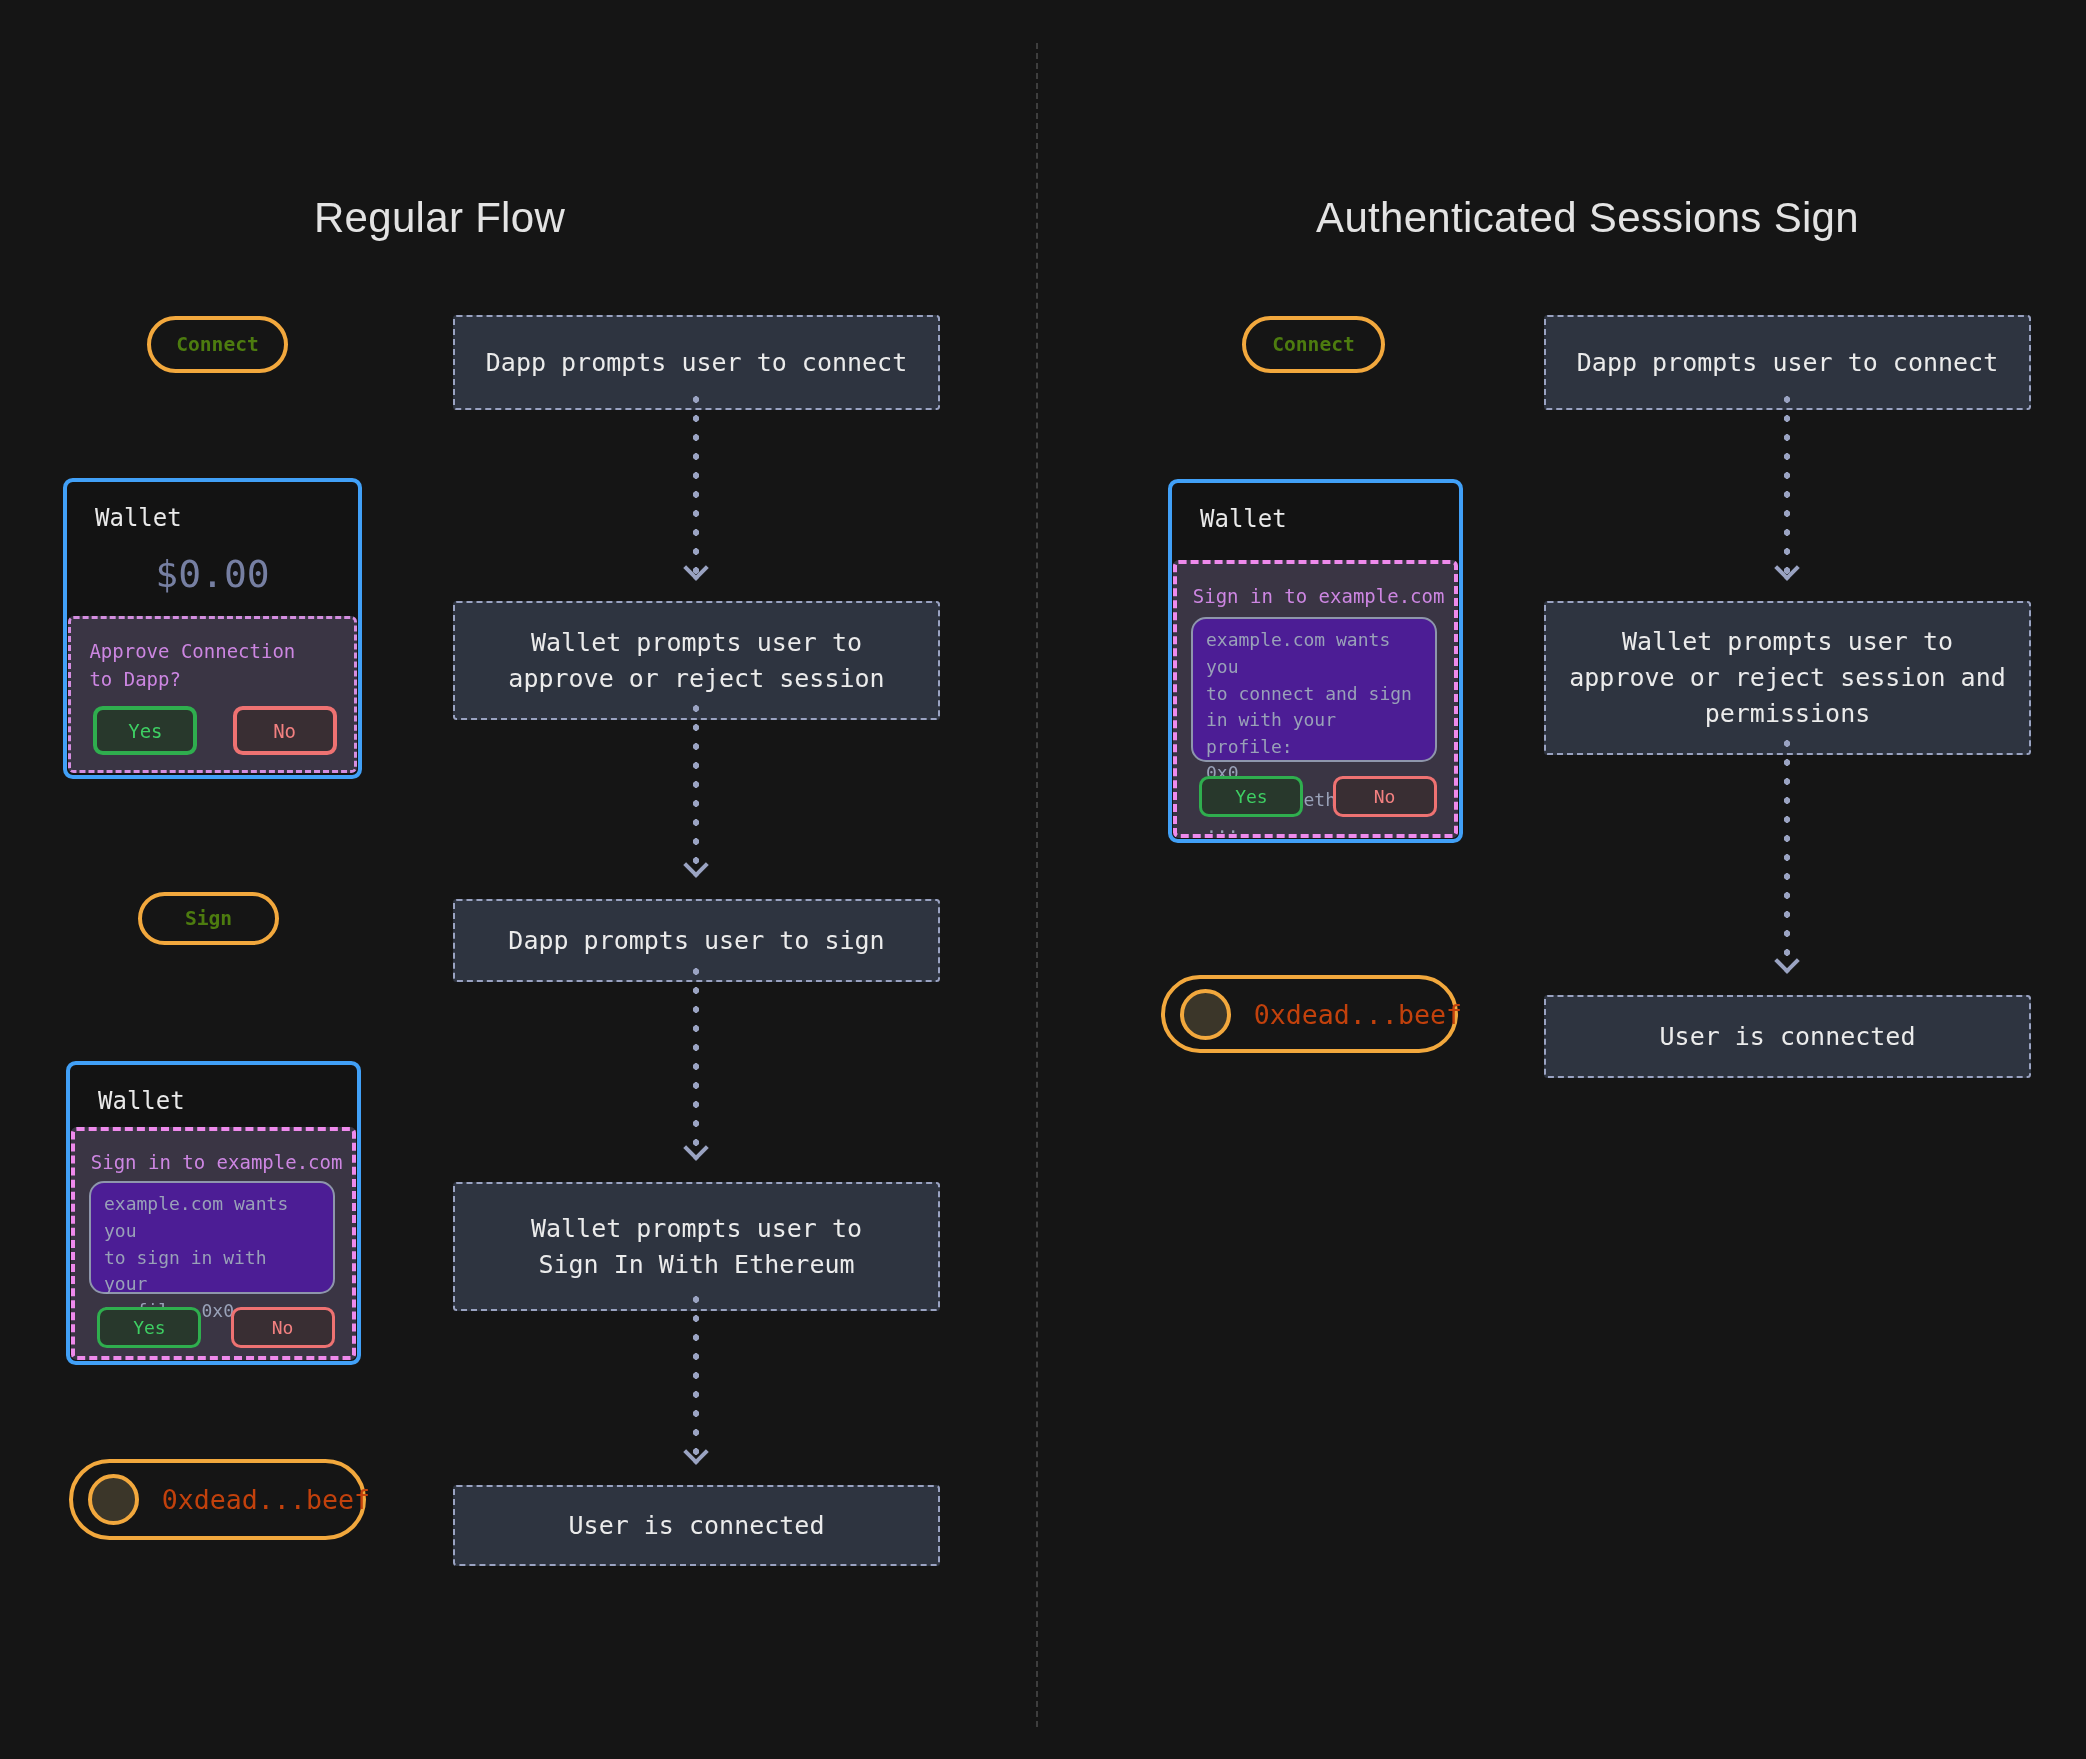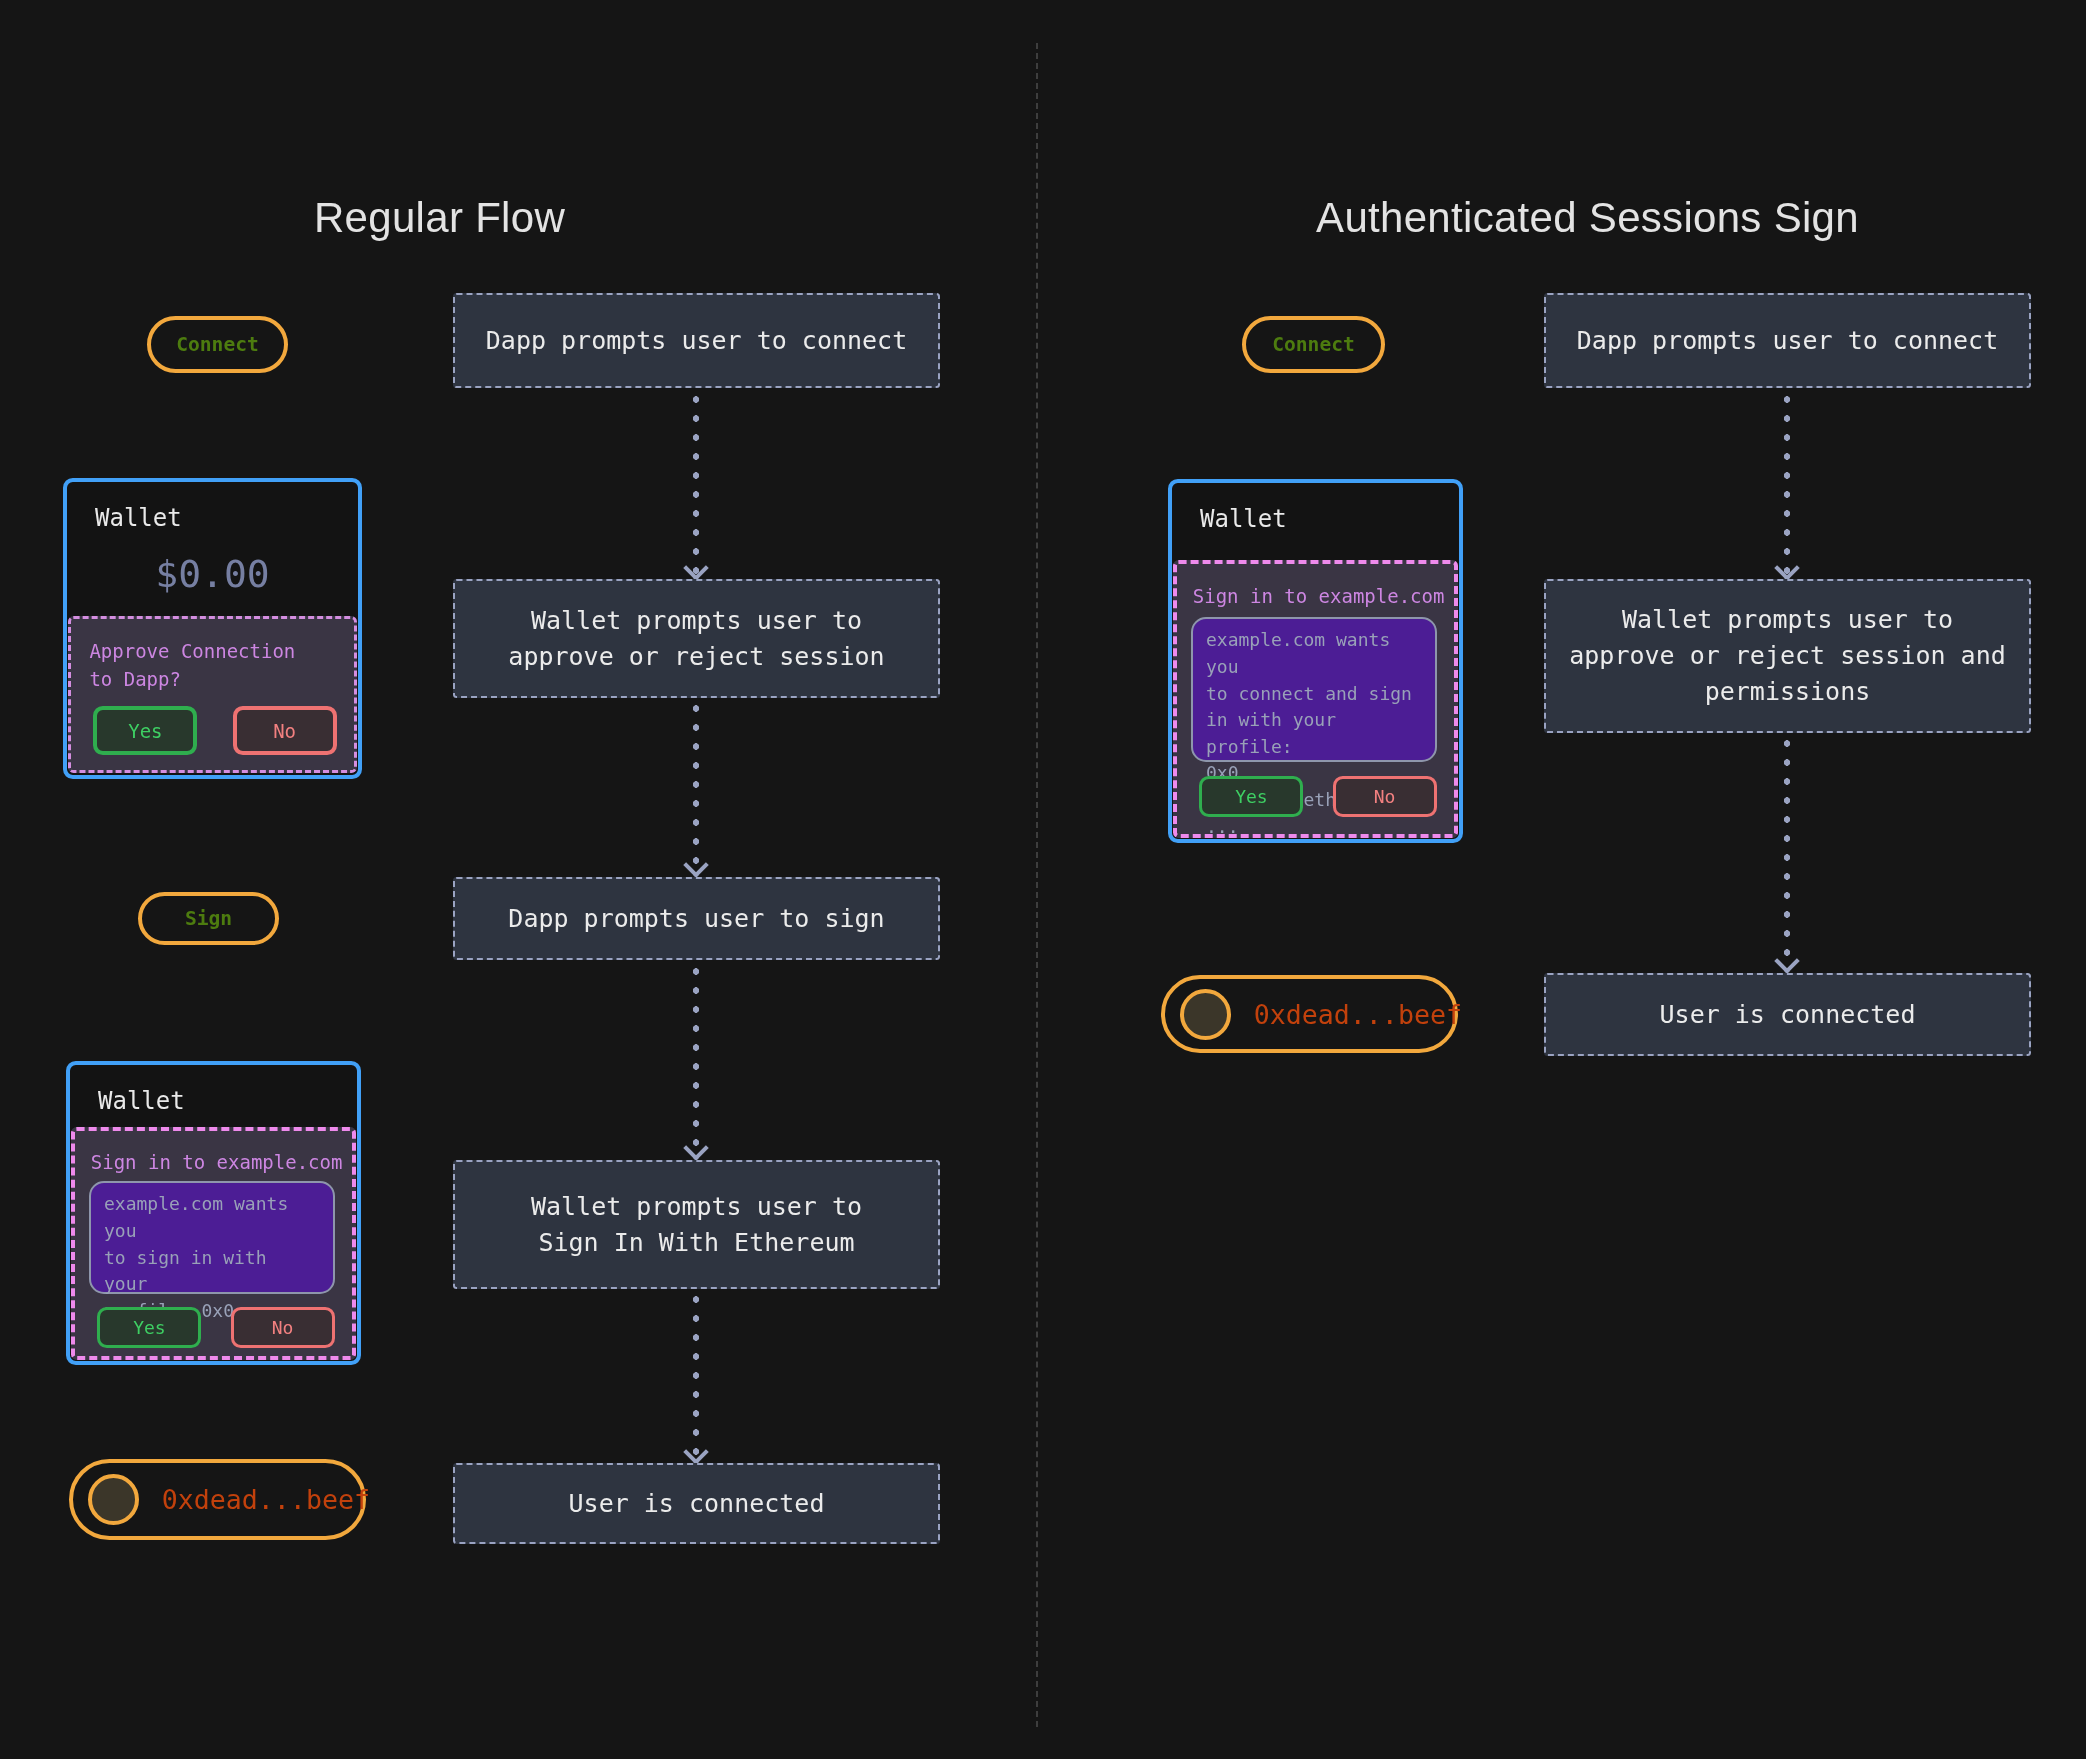--- a/index.html
+++ b/index.html
@@ -70,20 +70,21 @@
     box-sizing:border-box;
     background:#2e3440;
     border:2.8px dashed #9aa3c2;
     border-radius:3.5px;
     display:flex;align-items:center;justify-content:center;
     text-align:center;
     color:#ebebeb;
     font-size:25px;
     line-height:36px;
     white-space:pre-line;
+    margin-top:22px;
   }
 
   
   .connector{
     position:absolute;
     width:8.4px;
     background-image:radial-gradient(circle,#9aa3c2 3.1px,transparent 3.5px);
     background-size:8.4px 19px;
     background-repeat:repeat-y;
     background-position:center top;

